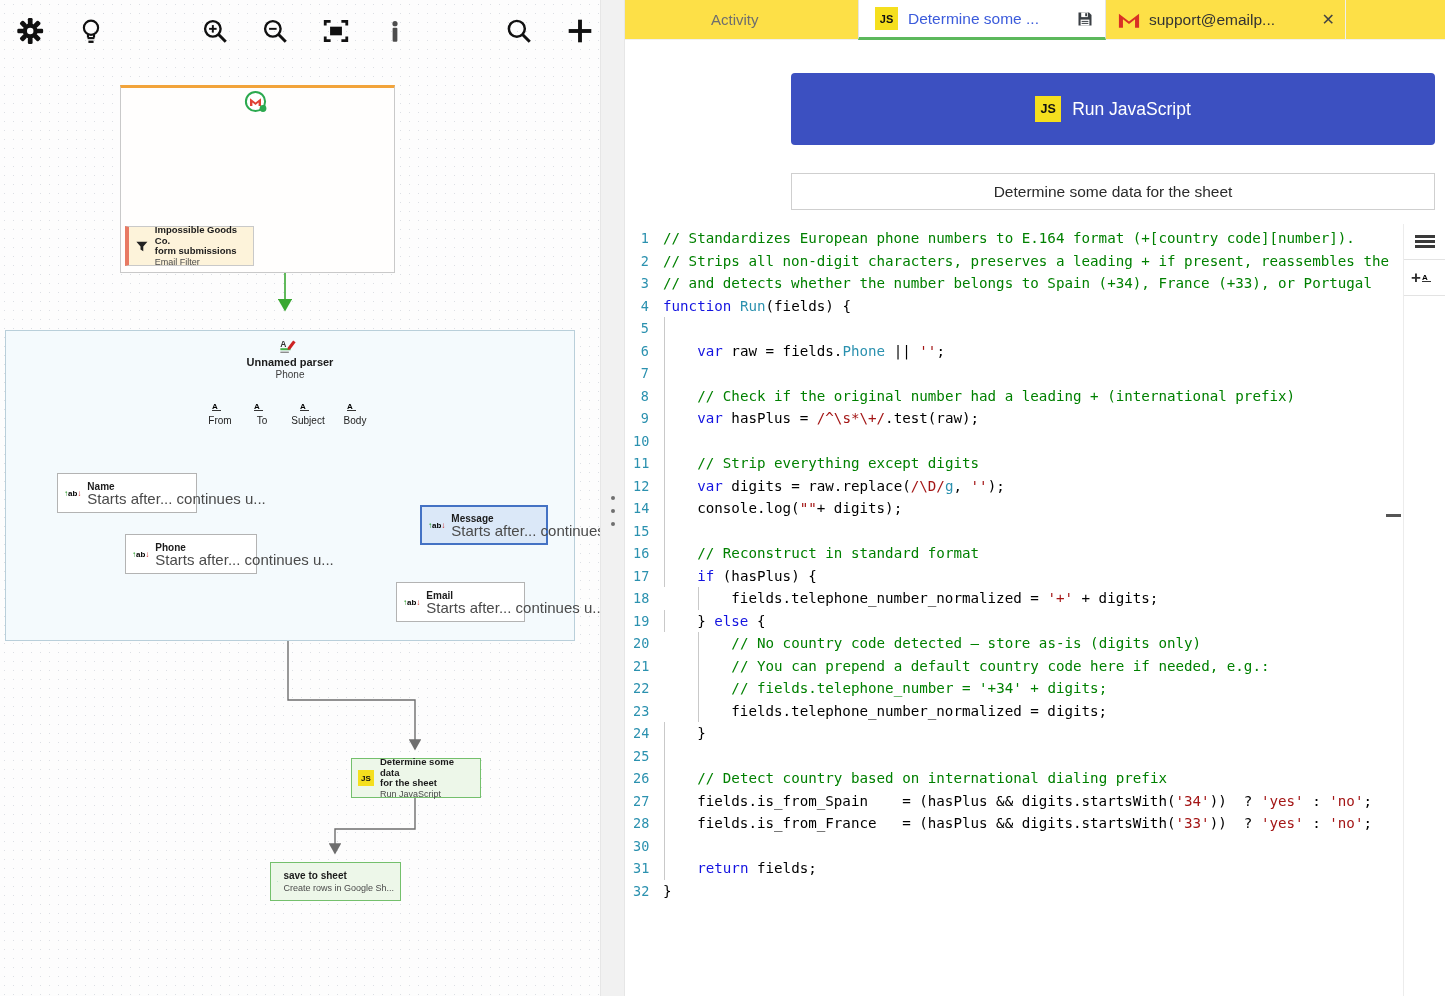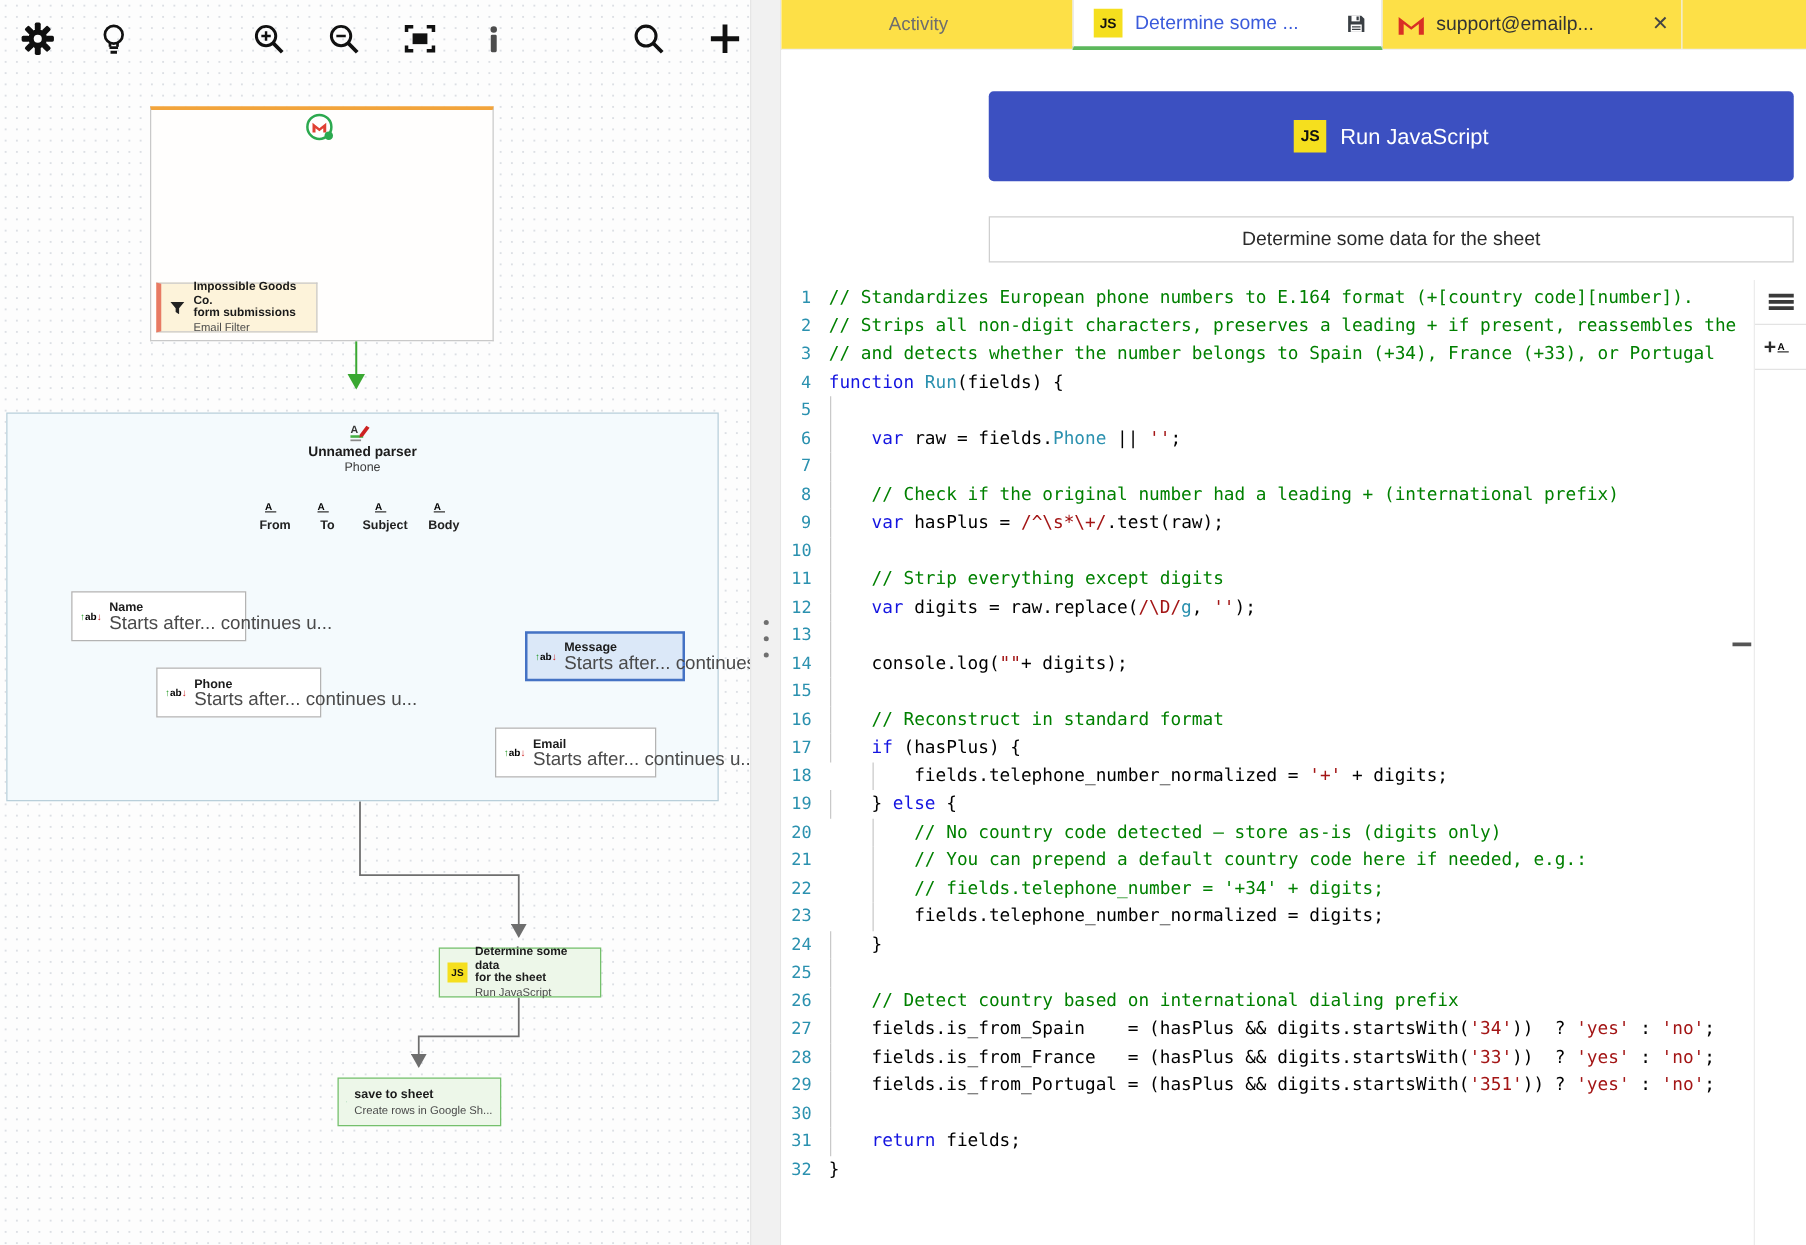--- a/index.html
+++ b/index.html
@@ -30,21 +30,21 @@
   .extract { height:40px; }
   .extract.sel { border:2px solid #4472c4; background:#dbe8f8; }
   .js-node { left:351px; top:758px; width:130px; height:40px; background:#edf7e9; border:1.5px solid #74c06c; }
   .sheet-node { left:270px; top:862px; width:131px; height:39px; background:#edf7e9; border:1.5px solid #74c06c; }
 
   .center-label { position:absolute; text-align:center; }
   .cl-title { font-weight:700; font-size:11px; color:#1b1b1b; }
   .cl-sub { font-size:10px; color:#3c3c3c; margin-top:1px; }
 
   .outfield { position:absolute; width:44px; text-align:center; }
-  .outfield .oflab { font-size:10px; font-weight:700; color:#222; margin-top:2px; }
+  .outfield .oflab { font-size:10px; font-weight:400; color:#222; margin-top:2px; }
   .alines { display:inline-block; width:16px; }
   .alines .aA { font-size:8px; font-weight:700; display:block; text-align:left; line-height:7px; border-bottom:1.5px solid #333; width:9px; }
   .alines .bar { height:0; border-top:1.5px solid #333; margin-top:2px; }
 
   .ext-icon { font-size:8px; font-weight:700; white-space:nowrap; letter-spacing:0; }
   .ext-icon .up { color:#179417; } .ext-icon .dn { color:#cc2222; }
 
   .jsbadge { background:#f5df1e; color:#111; font-weight:800; display:flex; align-items:center; justify-content:center; flex:none; }
 
   
@@ -352,24 +352,20 @@
           </div>
           <div class="codeline">
             <span class="ln">11</span>
             <span class="lc"><span class="guide g0"></span><span class="tok-p">    </span><span class="tok-c">// Strip everything except digits</span></span>
           </div>
           <div class="codeline">
             <span class="ln">12</span>
             <span class="lc"><span class="guide g0"></span><span class="tok-p">    </span><span class="tok-k">var</span><span class="tok-p"> digits = raw.replace(</span><span class="tok-s">/\D/</span><span class="tok-t">g</span><span class="tok-p">, </span><span class="tok-s">''</span><span class="tok-p">);</span></span>
           </div>
           <div class="codeline">
-            <span class="ln">13</span>
-            <span class="lc"><span class="guide g0"></span></span>
-          </div>
-          <div class="codeline">
             <span class="ln">14</span>
             <span class="lc"><span class="guide g0"></span><span class="tok-p">    console.log(</span><span class="tok-s">""</span><span class="tok-p">+ digits);</span></span>
           </div>
           <div class="codeline">
             <span class="ln">15</span>
             <span class="lc"><span class="guide g0"></span></span>
           </div>
           <div class="codeline">
             <span class="ln">16</span>
             <span class="lc"><span class="guide g0"></span><span class="tok-p">    </span><span class="tok-c">// Reconstruct in standard format</span></span>
@@ -414,24 +410,20 @@
             <span class="ln">26</span>
             <span class="lc"><span class="guide g0"></span><span class="tok-p">    </span><span class="tok-c">// Detect country based on international dialing prefix</span></span>
           </div>
           <div class="codeline">
             <span class="ln">27</span>
             <span class="lc"><span class="guide g0"></span><span class="tok-p">    fields.is_from_Spain    = (hasPlus &amp;&amp; digits.startsWith(</span><span class="tok-s">'34'</span><span class="tok-p">))  ? </span><span class="tok-s">'yes'</span><span class="tok-p"> : </span><span class="tok-s">'no'</span><span class="tok-p">;</span></span>
           </div>
           <div class="codeline">
             <span class="ln">28</span>
             <span class="lc"><span class="guide g0"></span><span class="tok-p">    fields.is_from_France   = (hasPlus &amp;&amp; digits.startsWith(</span><span class="tok-s">'33'</span><span class="tok-p">))  ? </span><span class="tok-s">'yes'</span><span class="tok-p"> : </span><span class="tok-s">'no'</span><span class="tok-p">;</span></span>
-          </div>
-          <div class="codeline">
-            <span class="ln">29</span>
-            <span class="lc"><span class="guide g0"></span><span class="tok-p">    fields.is_from_Portugal = (hasPlus &amp;&amp; digits.startsWith(</span><span class="tok-s">'351'</span><span class="tok-p">)) ? </span><span class="tok-s">'yes'</span><span class="tok-p"> : </span><span class="tok-s">'no'</span><span class="tok-p">;</span></span>
           </div>
           <div class="codeline">
             <span class="ln">30</span>
             <span class="lc"><span class="guide g0"></span></span>
           </div>
           <div class="codeline">
             <span class="ln">31</span>
             <span class="lc"><span class="guide g0"></span><span class="tok-p">    </span><span class="tok-k">return</span><span class="tok-p"> fields;</span></span>
           </div>
           <div class="codeline">

